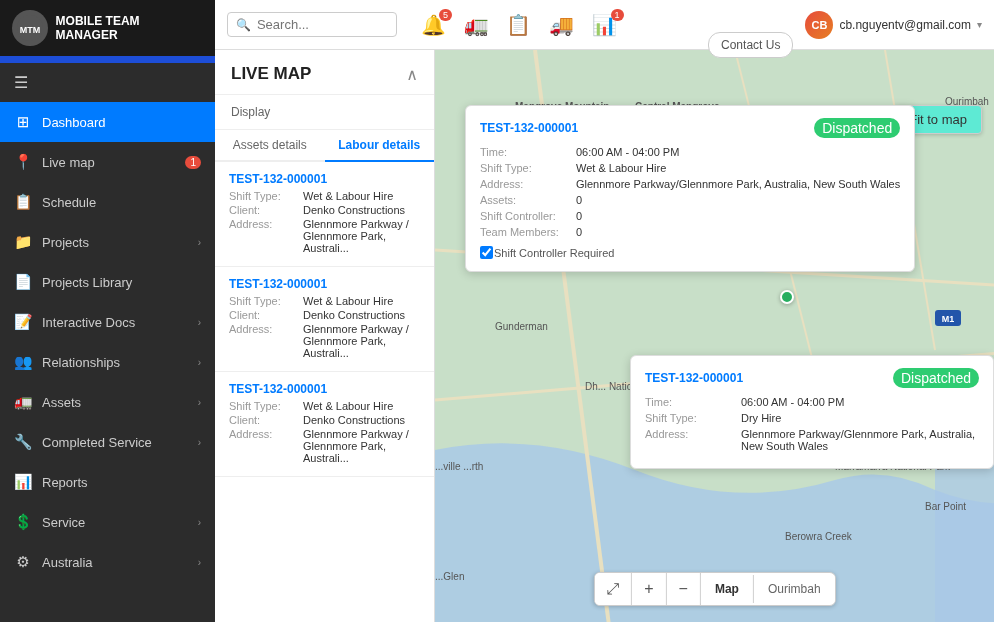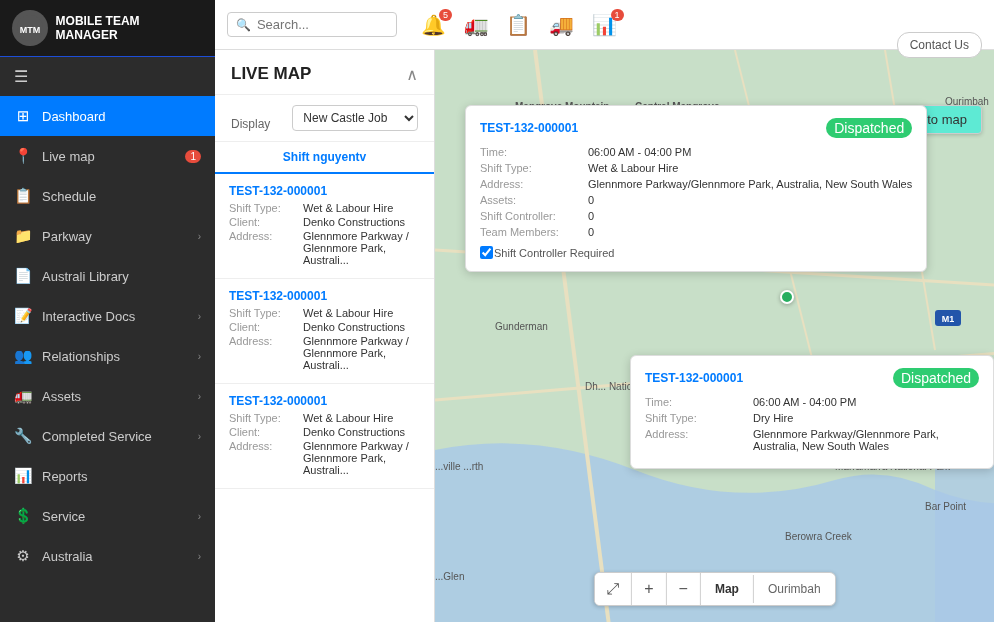--- a/index.html
+++ b/index.html
@@ -15,21 +15,21 @@
       flex-direction: column;
       height: 622px;
       overflow-y: auto;
     }
     .sidebar-header {
       background: #1a1a1a;
       padding: 10px 12px;
       display: flex;
       align-items: center;
       gap: 8px;
-      border-bottom: 1px solid #1d4ed8;
+      border-bottom: 7px solid #1d4ed8;
     }
     .sidebar-logo-icon {
       width: 36px; height: 36px;
       background: #555;
       border-radius: 50%;
       display: flex; align-items: center; justify-content: center;
       color: #fff; font-size: 14px; font-weight: bold;
     }
     .sidebar-title { color: #fff; font-size: 12px; font-weight: bold; line-height: 1.2; }
 
@@ -239,21 +239,21 @@
       display: flex; align-items: center; justify-content: space-between;
       margin-bottom: 8px;
     }
     .popup-id { color: #007bff; font-size: 12px; font-weight: bold; }
     .popup-badge {
       background: #2ecc71; color: #fff;
       border-radius: 10px; font-size: 14px; padding: 2px 8px;
     }
     .popup-row { display: flex; gap: 6px; font-size: 11px; margin-bottom: 4px; }
     .popup-label { color: #999; min-width: 90px; }
-    .popup-value { color: #333; flex: 1; margin-left: 12px; }
+    .popup-value { color: #333; flex: 1; }
     .popup-checkbox {
       display: flex; align-items: center; gap: 1px;
       margin-top: 8px; font-size: 11px; color: #555;
     }
     .popup-checkbox input { accent-color: #007bff; }
 
     
     .map-pin {
       position: absolute;
       width: 14px; height: 14px;
@@ -295,27 +295,27 @@
       <span class="badge">1</span>
     </div>
 
     <div class="sidebar-item">
       <span class="icon">📋</span>
       <span class="label">Schedule</span>
     </div>
 
     <div class="sidebar-item">
       <span class="icon">📁</span>
-      <span class="label">Parkway</span>
+      <span class="label">Projects</span>
       <span class="chevron">›</span>
     </div>
 
     <div class="sidebar-item">
       <span class="icon">📄</span>
-      <span class="label">Australi Library</span>
+      <span class="label">Projects Library</span>
     </div>
 
     <div class="sidebar-item">
       <span class="icon">📝</span>
       <span class="label">Interactive Docs</span>
       <span class="chevron">›</span>
     </div>
 
     <div class="sidebar-item">
       <span class="icon">👥</span>
@@ -378,39 +378,42 @@
     <div class="topbar-icon-wrap">
       <span class="icon">📊</span>
       <span class="badge">1</span>
     </div>
   </div>
 
   <div class="topbar-spacer"></div>
 
   <button class="contact-btn">Contact Us</button>
 
+  <div class="user-info">
+    <div class="user-avatar">CB</div>
+    <span class="user-email">cb.nguyentv@gmail.com</span>
+    <span class="user-chevron">▾</span>
+  </div>
 </div>
 
 <div class="main-content">
 
   <div class="side-panel">
     <div class="panel-header">
       <span class="panel-title">LIVE MAP</span>
       <span class="panel-collapse">∧</span>
     </div>
 
     <div class="display-row">
       <span class="display-label">Display</span>
-      <select class="display-select">
-        <option>New Castle Job</option>
-      </select>
     </div>
 
     <div class="panel-tabs">
-      <div class="panel-tab active">Shift nguyentv</div>
+      <div class="panel-tab">Assets details</div>
+      <div class="panel-tab active">Labour details</div>
     </div>
 
     <div class="jobs-list">
       <div class="job-card">
         <div class="job-id">TEST-132-000001</div>
         <div class="job-row">
           <span class="job-row-label">Shift Type:</span>
           <span class="job-row-value">Wet &amp; Labour Hire</span>
         </div>
         <div class="job-row">

